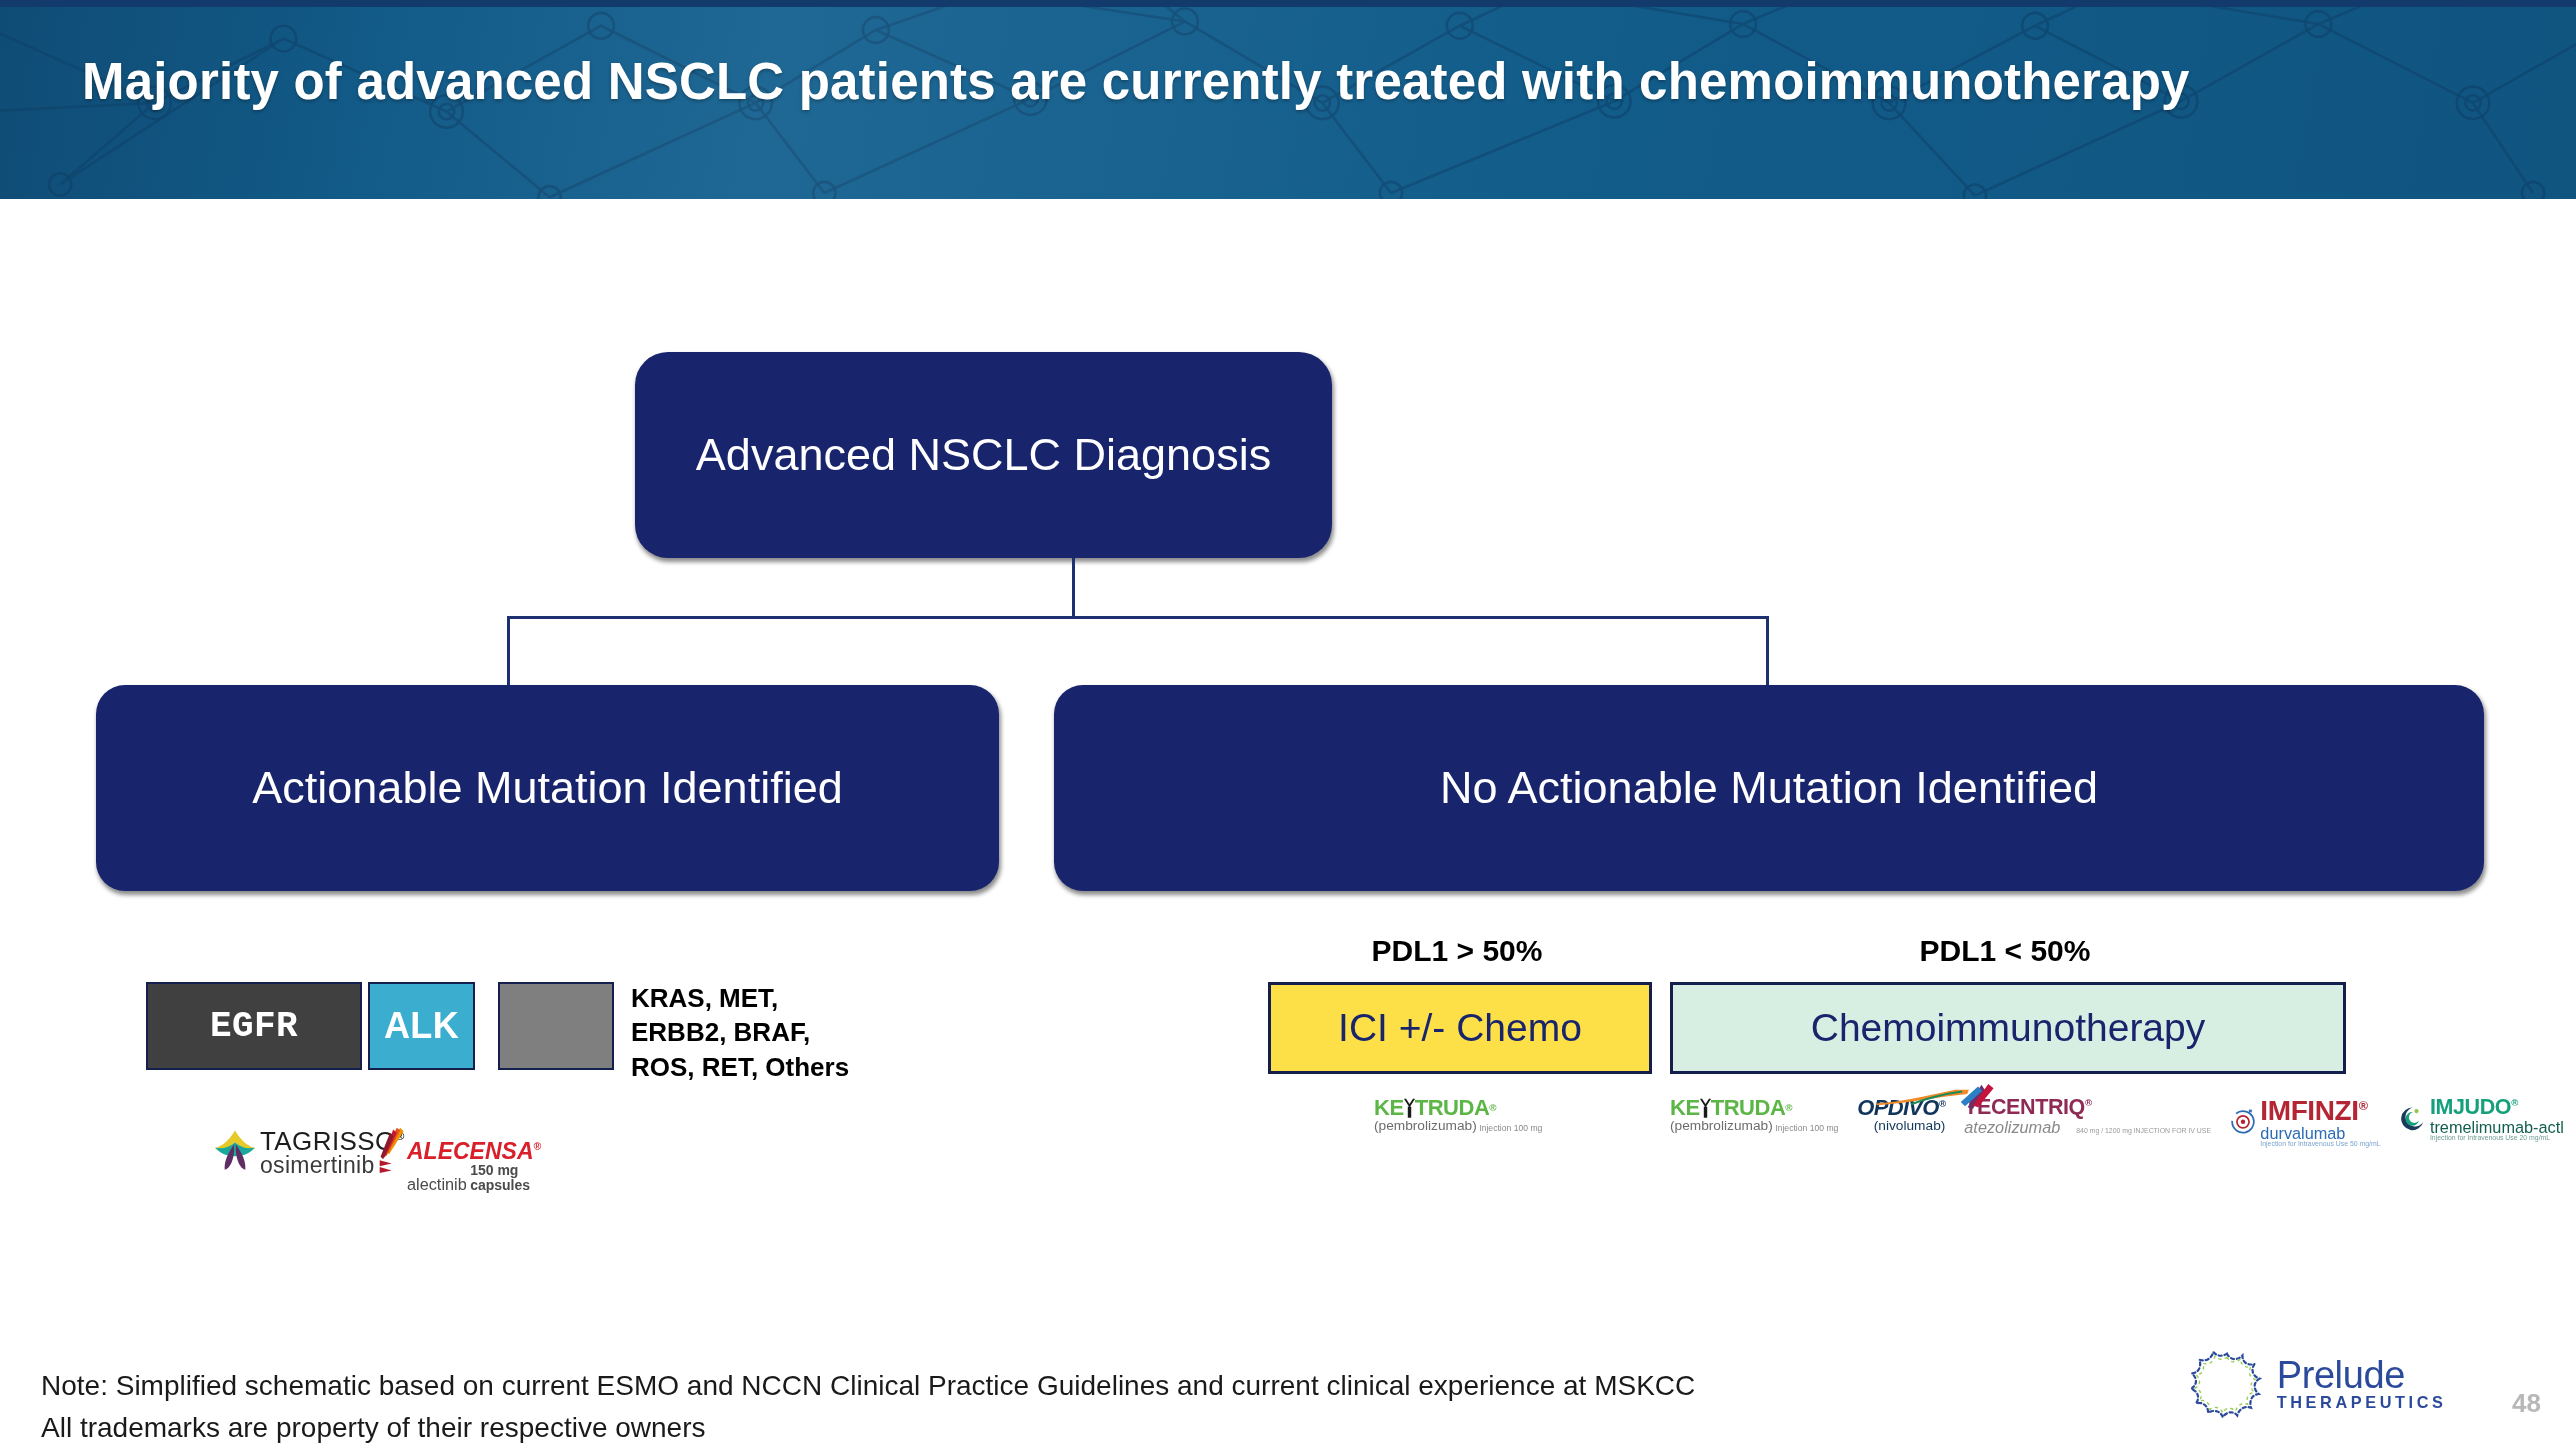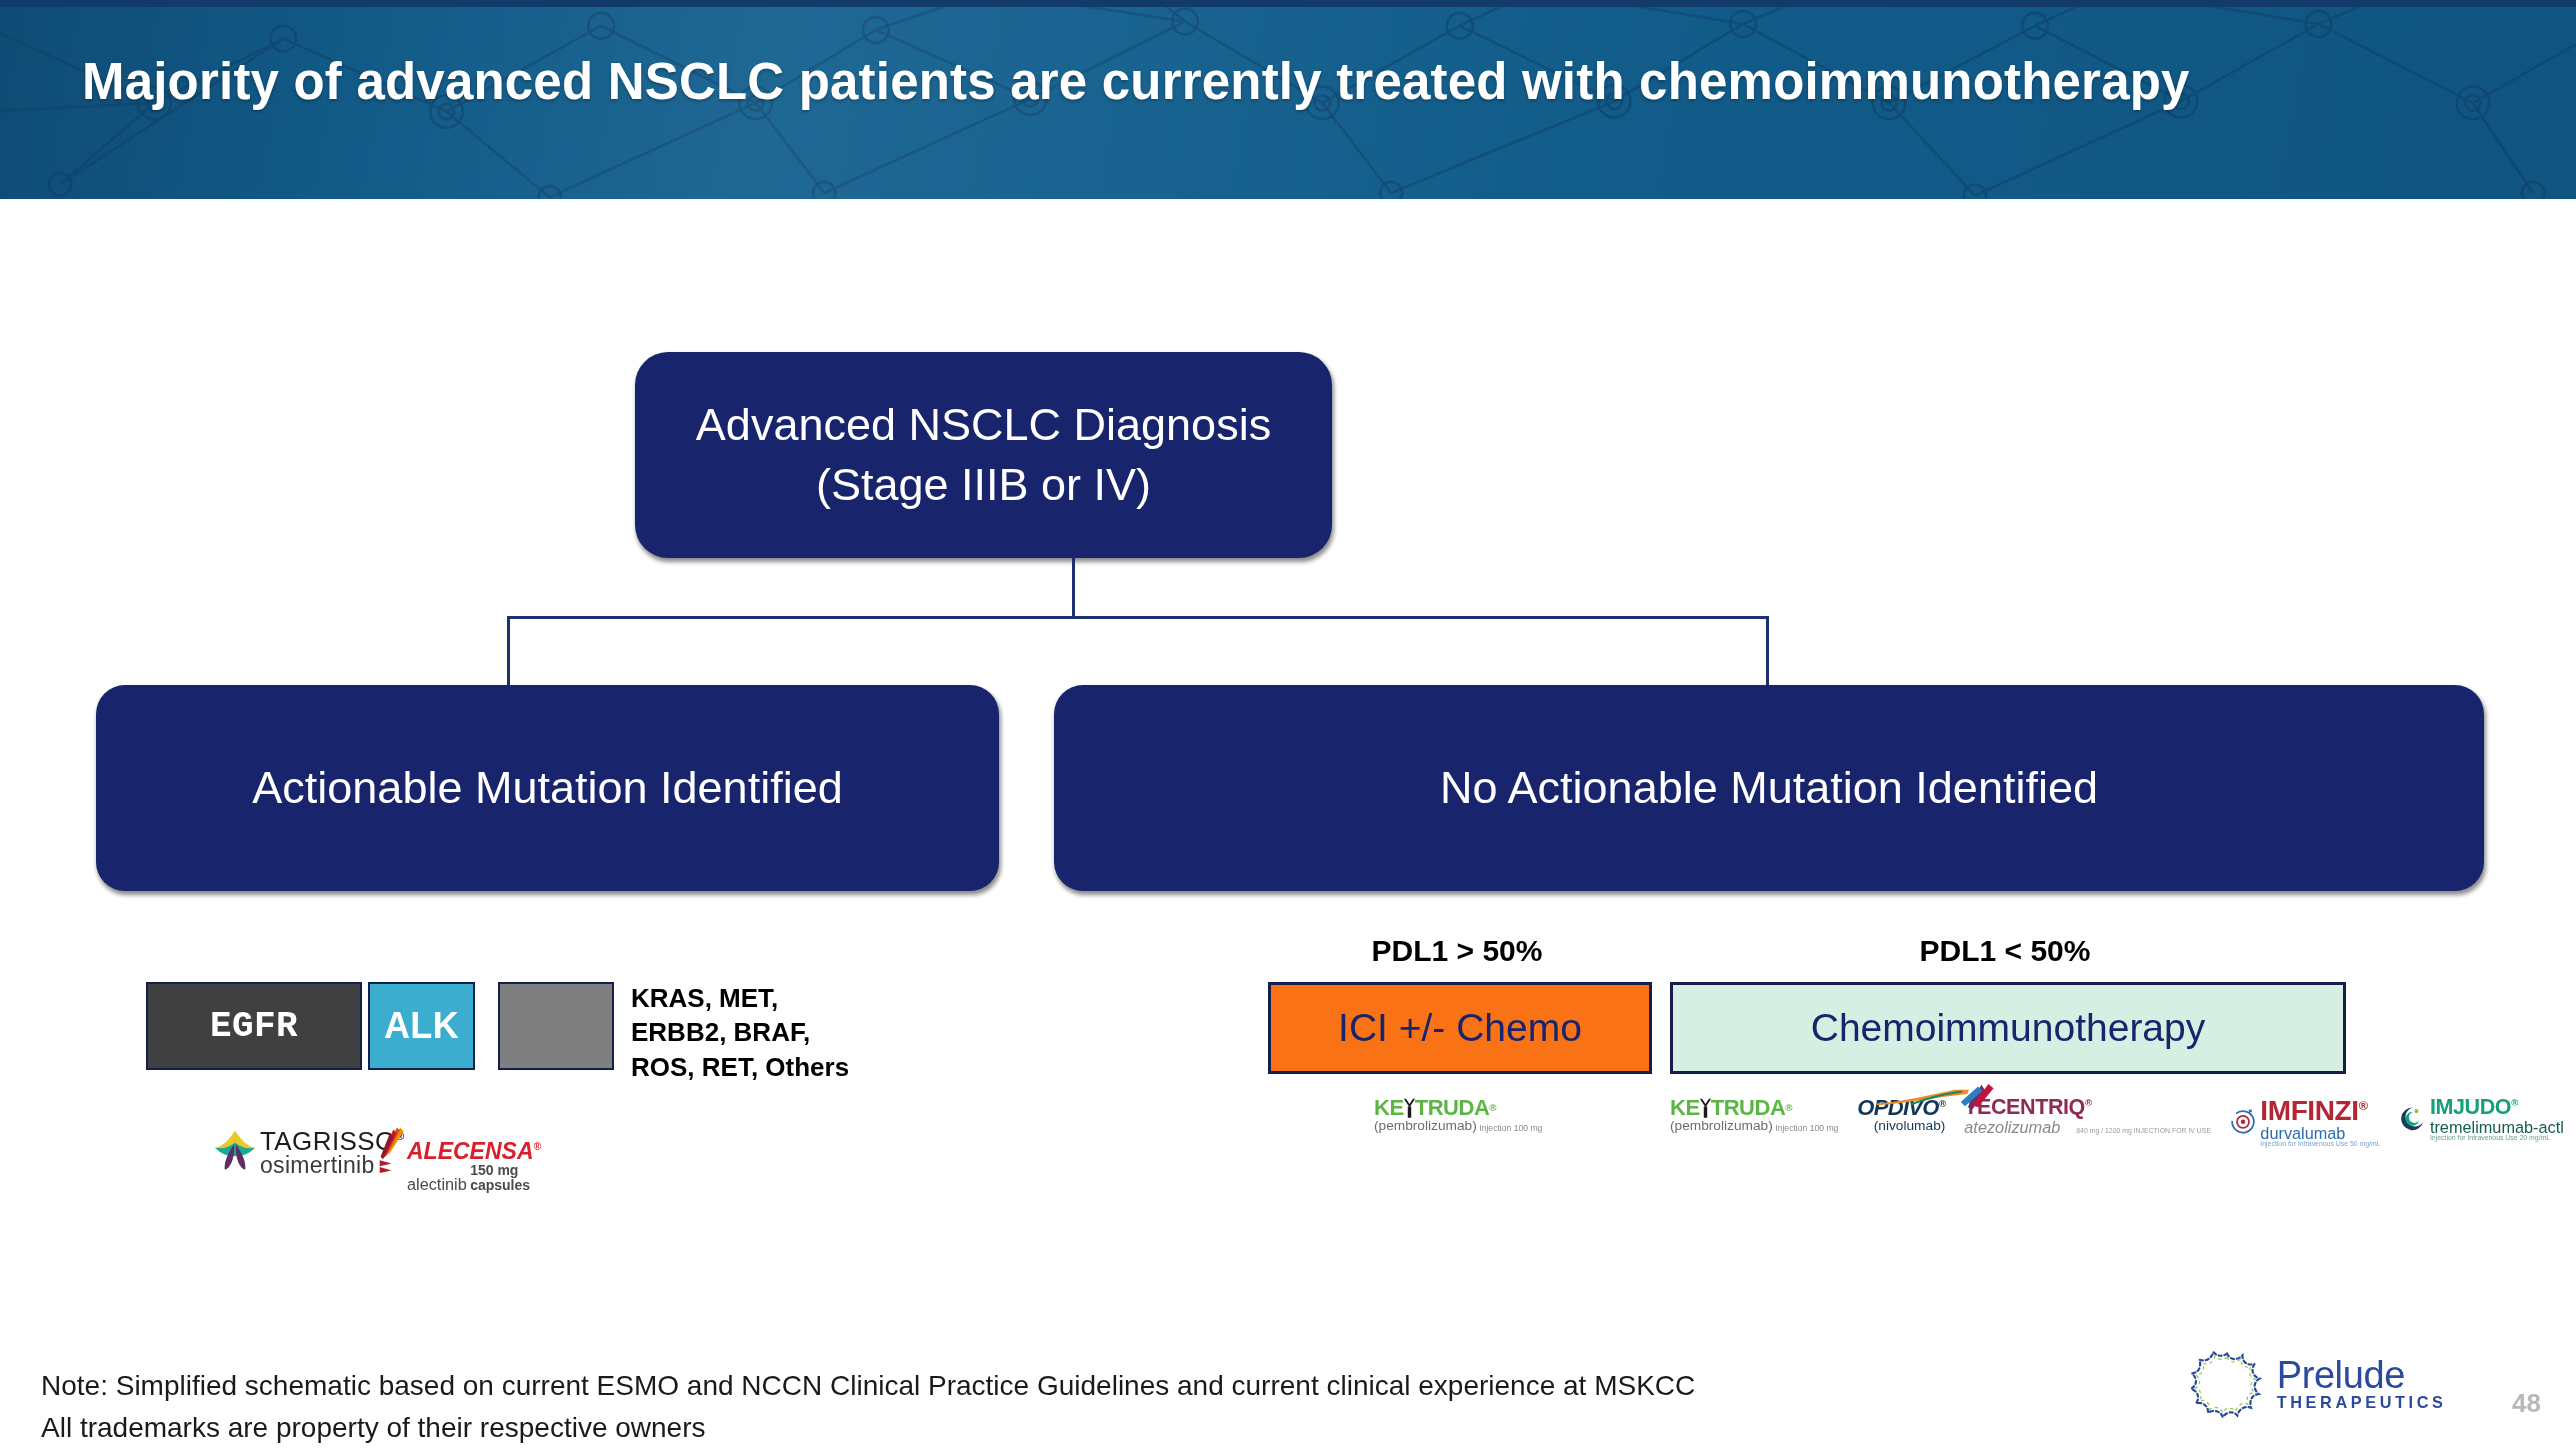--- a/index.html
+++ b/index.html
@@ -51,21 +51,21 @@
 
   
   .pdl-label{position:absolute;font-size:30px;font-weight:bold;color:#000;
              text-align:center;white-space:nowrap;}
   #pdl-high-label{left:1268px;top:934px;width:378px;}
   #pdl-low-label{left:1670px;top:934px;width:670px;}
 
   .txbox{position:absolute;border:3.4px solid #141f4e;
          display:flex;align-items:center;justify-content:center;
          color:#18246B;}
-  #tx-ici{left:1268px;top:982px;width:378px;height:86px;background:#f97316;}
+  #tx-ici{left:1268px;top:982px;width:378px;height:86px;background:#fde047;}
   #tx-ici .txt{font-size:39px;}
   #tx-chemo{left:1670px;top:982px;width:670px;height:86px;background:#D7EFE2;}
   #tx-chemo .txt{font-size:39px;}
 
   
   .logostrip{position:absolute;display:flex;align-items:flex-start;}
 
   .logo{display:flex;align-items:center;}
   .logo .mark{flex:0 0 auto;}
   .logo .wordwrap{display:flex;flex-direction:column;line-height:1;}
@@ -169,21 +169,20 @@
     </g>
   </svg>
   <div class="sheen"></div>
   <div class="topline"></div>
   <div id="header-title">Majority of advanced NSCLC patients are currently treated with chemoimmunotherapy</div>
 </div>
 
 <div class="nodebox" id="box-diagnosis">
   <div class="txt">
     <div>Advanced NSCLC Diagnosis</div>
-    <div>(Stage IIIB or IV)</div>
   </div>
 </div>
 
 <div class="conn" id="conn-vert"></div>
 <div class="conn" id="conn-horz"></div>
 <div class="conn" id="conn-left"></div>
 <div class="conn" id="conn-right"></div>
 
 <div class="nodebox" id="box-actionable">
   <div class="txt">Actionable Mutation Identified</div>

